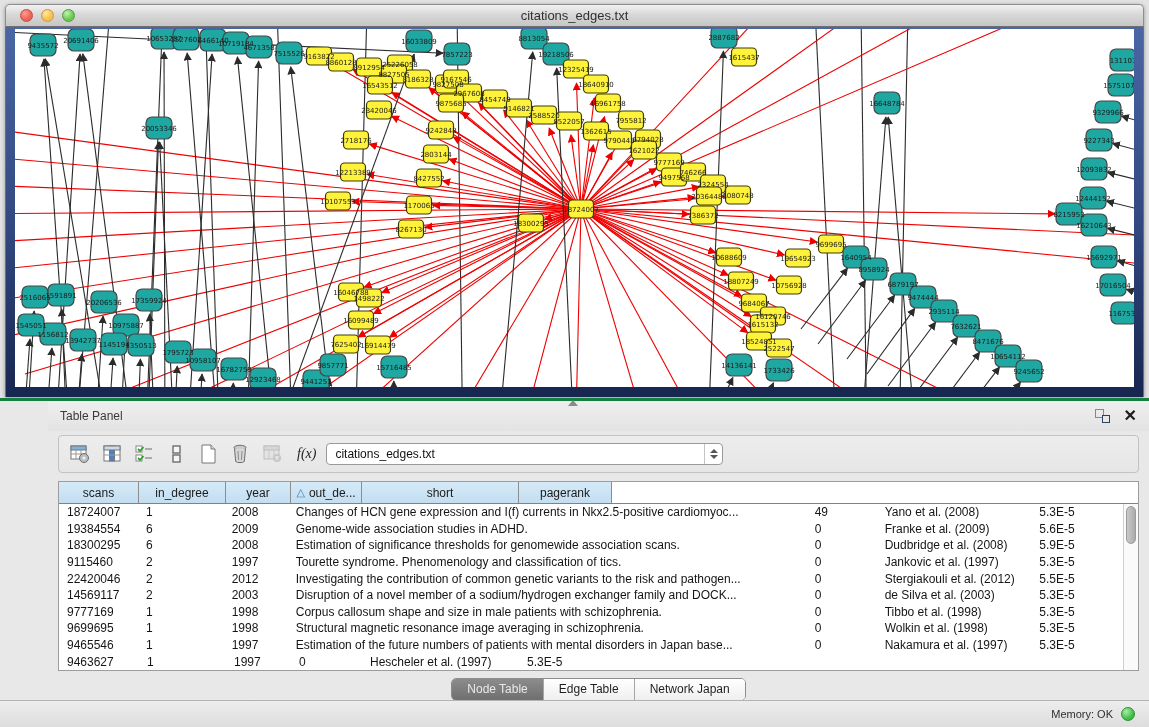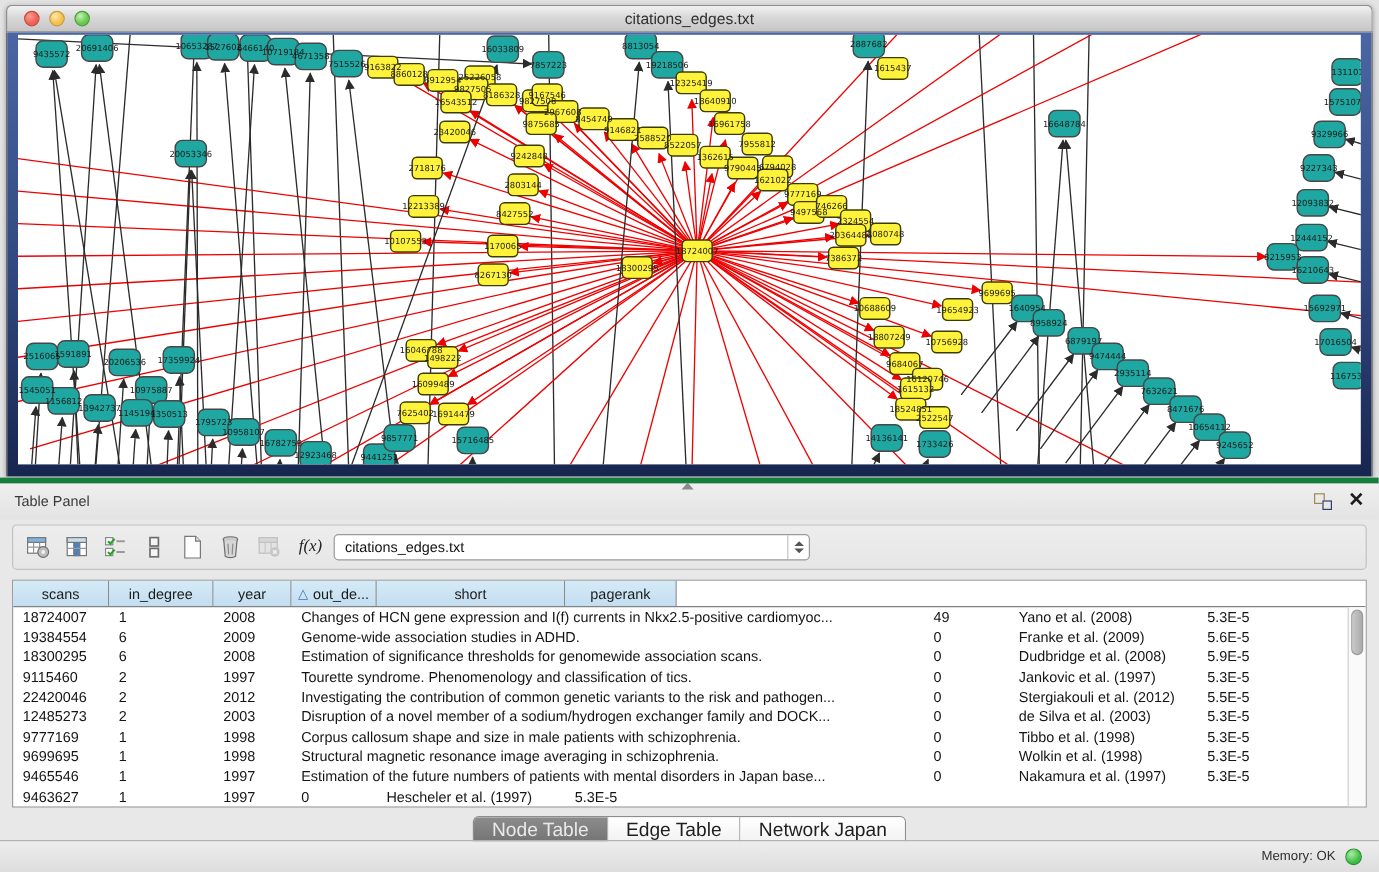--- a/index.html
+++ b/index.html
@@ -20,21 +20,21 @@
   .light.green { background:radial-gradient(circle at 35% 30%, #C0F4B2, #69C64F 60%); border:1px solid #4E9E38; }
   .win-title { position:absolute; left:0; right:0; text-align:center; font-size:13px; color:#303030; }
   .net-frame { height:370px; background:linear-gradient(#4A66A4,#31477F 55%,#17264F);
     border-left:1px solid #6F6F6F; border-right:1px solid #6F6F6F;
     padding:2px 9px 10px 9px; }
   .net-canvas { width:100%; height:100%; background:#FFFFFF; position:relative; overflow:hidden; }
   .net-canvas svg { display:block; }
 
   
   .table-panel { position:absolute; left:0; top:398px; width:1149px; height:302px;
-    background:#E8E8E8; border-top:5px solid #15803d; }
+    background:#E8E8E8; border-top:3px solid #15803d;padding-left:48px; }
   .panel-header { height:30px; display:flex; align-items:center; padding:0 12px;
     background:linear-gradient(#EFEFEF,#E3E3E3); }
   .panel-title { font-size:12px; color:#3A3A3A; }
   .panel-header .spacer { flex:1; }
   .float-icon { width:15px; height:14px; position:relative; margin-right:14px; cursor:pointer; }
   .float-icon .sq1 { position:absolute; left:0; top:0; width:9px; height:9px; border:1.5px solid #A08850; }
   .float-icon .sq2 { position:absolute; right:0; bottom:0; width:8px; height:8px; border:1.5px solid #2F3F66; background:#E8E8E8; }
   .close-icon { font-size:16px; font-weight:bold; color:#1C1C1C; line-height:14px; cursor:pointer; }
   .splitter-handle { position:absolute; top:-1px; left:568px; width:0; height:0;
     border-left:5px solid transparent; border-right:5px solid transparent; border-bottom:6px solid #8A8A8A; }
@@ -61,21 +61,21 @@
   .tbody { position:absolute; left:0; right:15px; top:22px; bottom:0; overflow:hidden; }
   .tr { display:flex; height:16.6px; align-items:center; cursor:default; }
   .td { font-size:12px; color:#151515; padding-left:8px; white-space:nowrap; overflow:hidden; }
   .vscroll { position:absolute; right:0; top:22px; bottom:0; width:15px; background:#FAFAFA; border-left:1px solid #D0D0D0; }
   .vthumb { position:absolute; left:2px; top:2px; width:10px; height:38px; border-radius:6px;
     background:linear-gradient(90deg,#C9C9C9,#ABABAB); border:1px solid #9B9B9B; cursor:pointer; }
 
   .tabs-row { display:flex; justify-content:center; margin-top:7px; }
   .segmented { display:inline-flex; border:1px solid #8D8D8D; border-radius:5px; overflow:hidden;
     background:#FFF; box-shadow:0 1px 0 rgba(255,255,255,.7); }
-  .segment { font-size:16px; padding:3px 15px 4px 15px; color:#1F1F1F;
+  .segment { font-size:12px; padding:3px 15px 4px 15px; color:#1F1F1F;
     background:linear-gradient(#FFFFFF,#EFEFEF); border-right:1px solid #A6A6A6; cursor:pointer; }
   .segment:last-child { border-right:none; }
   .segment.active { background:linear-gradient(#8C8C8C,#6F6F6F); color:#E9E9E9; }
 
   
   .status-bar { position:absolute; left:0; bottom:0; width:1149px; height:27px;
     background:linear-gradient(#EDEDED,#DDDDDD); border-top:1px solid #B2B2B2;
     display:flex; align-items:center; justify-content:flex-end; padding-right:14px; }
   .mem-label { font-size:11px; color:#2E2E2E; margin-right:8px; }
   .mem-dot { width:14px; height:14px; border-radius:50%;
@@ -624,21 +624,21 @@
         <div class="tr">
           <div class="td" style="width: 80px;">22420046</div>
           <div class="td" style="width: 87px;">2</div>
           <div class="td" style="width: 65px;">2012</div>
           <div class="td" style="width: 527px;">Investigating the contribution of common genetic variants to the risk and pathogen...</div>
           <div class="td" style="width: 71px;">0</div>
           <div class="td" style="width: 157px;">Stergiakouli et al. (2012)</div>
           <div class="td" style="width: 93px;">5.5E-5</div>
         </div>
         <div class="tr">
-          <div class="td" style="width: 80px;">12485273</div>
+          <div class="td" style="width: 80px;">14569117</div>
           <div class="td" style="width: 87px;">2</div>
           <div class="td" style="width: 65px;">2003</div>
           <div class="td" style="width: 527px;">Disruption of a novel member of a sodium/hydrogen exchanger family and DOCK...</div>
           <div class="td" style="width: 71px;">0</div>
           <div class="td" style="width: 157px;">de Silva et al. (2003)</div>
           <div class="td" style="width: 93px;">5.3E-5</div>
         </div>
         <div class="tr">
           <div class="td" style="width: 80px;">9777169</div>
           <div class="td" style="width: 87px;">1</div>

